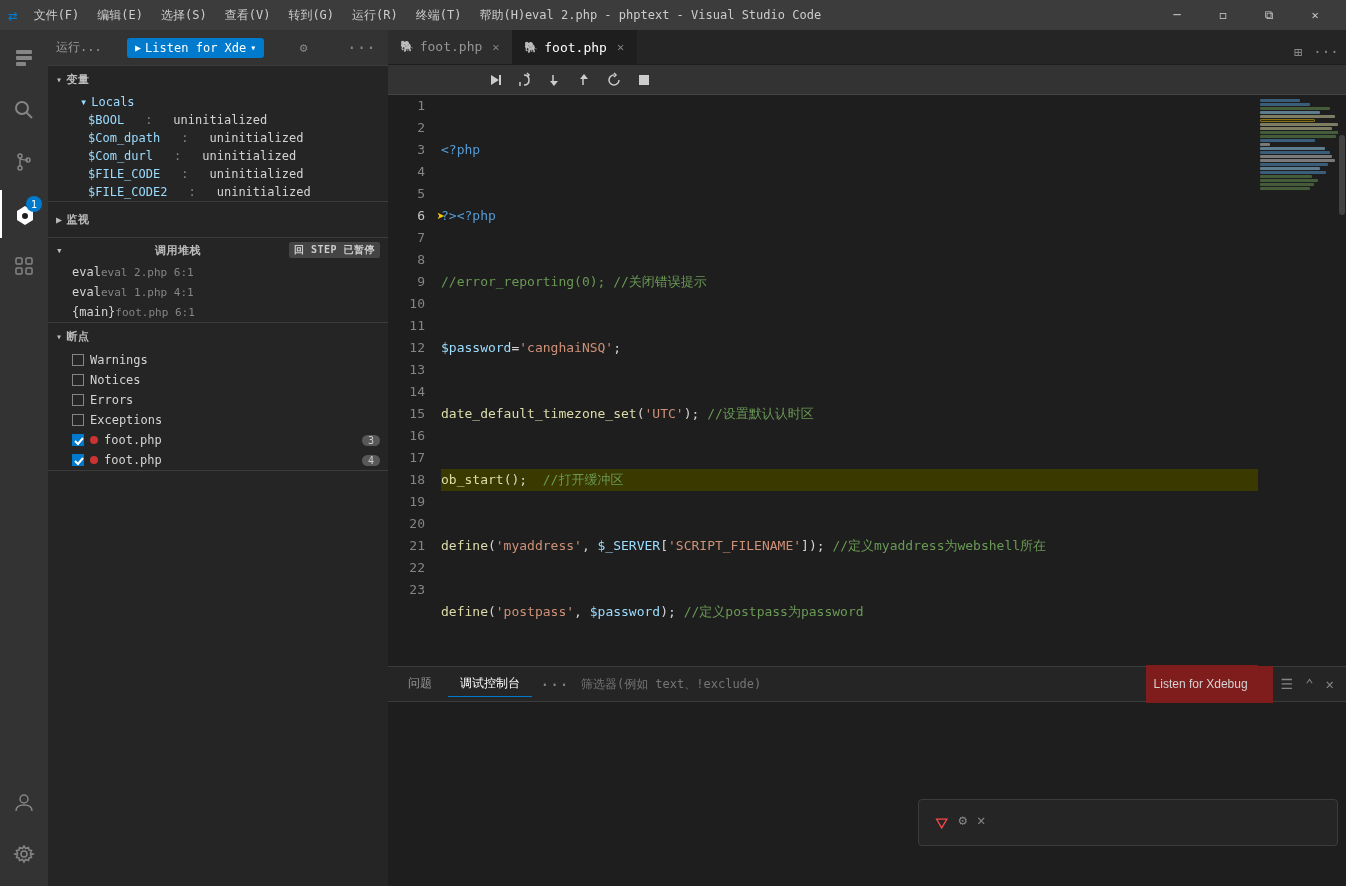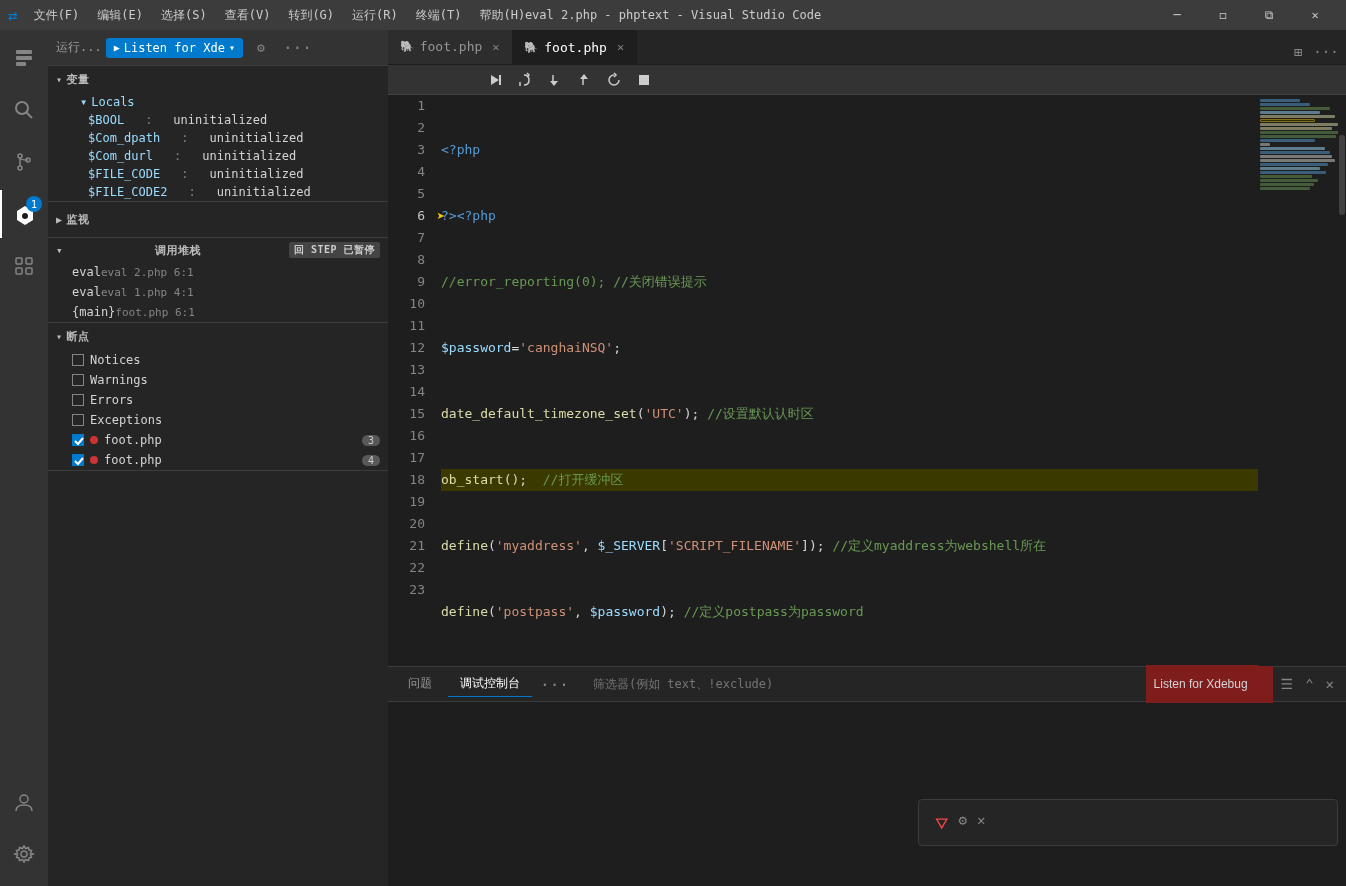--- a/index.html
+++ b/index.html
@@ -145,20 +145,21 @@
 
     
     .debug-toolbar {
       background: #333333;
       height: 36px;
       display: flex;
       align-items: center;
       padding: 0 8px;
       gap: 4px;
       border-bottom: 1px solid #3c3c3c;
+      justify-content: space-between;
     }
     .debug-run-btn {
       display: flex;
       align-items: center;
       gap: 4px;
       background: #007acc;
       padding: 3px 8px;
       border-radius: 3px;
       font-size: 12px;
       color: white;
@@ -471,21 +472,21 @@
       align-items: center;
     }
     .panel-action-btn {
       color: #858585;
       cursor: pointer;
       font-size: 14px;
       padding: 2px 4px;
     }
     .panel-filter {
       flex: 1;
-      margin: 0 16px;
+      margin: 0 4px;
       background: transparent;
       border: none;
       outline: none;
       color: #22c55e;
       font-size: 12px;
       font-family: inherit;
     }
     .debug-select {
       background: #7f1d1d;
       border: none;
@@ -729,25 +730,25 @@
       </div>
     </div>
 
     <div class="sidebar-section breakpoints-section">
       <div class="section-header">
         <span class="chevron">▾</span>
         <span>断点</span>
       </div>
       <div class="bp-item">
         <div class="bp-checkbox"></div>
-        <span class="bp-label">Notices</span>
+        <span class="bp-label">Warnings</span>
       </div>
       <div class="bp-item">
         <div class="bp-checkbox"></div>
-        <span class="bp-label">Warnings</span>
+        <span class="bp-label">Notices</span>
       </div>
       <div class="bp-item">
         <div class="bp-checkbox"></div>
         <span class="bp-label">Errors</span>
       </div>
       <div class="bp-item">
         <div class="bp-checkbox"></div>
         <span class="bp-label">Exceptions</span>
       </div>
       <div class="bp-item">

